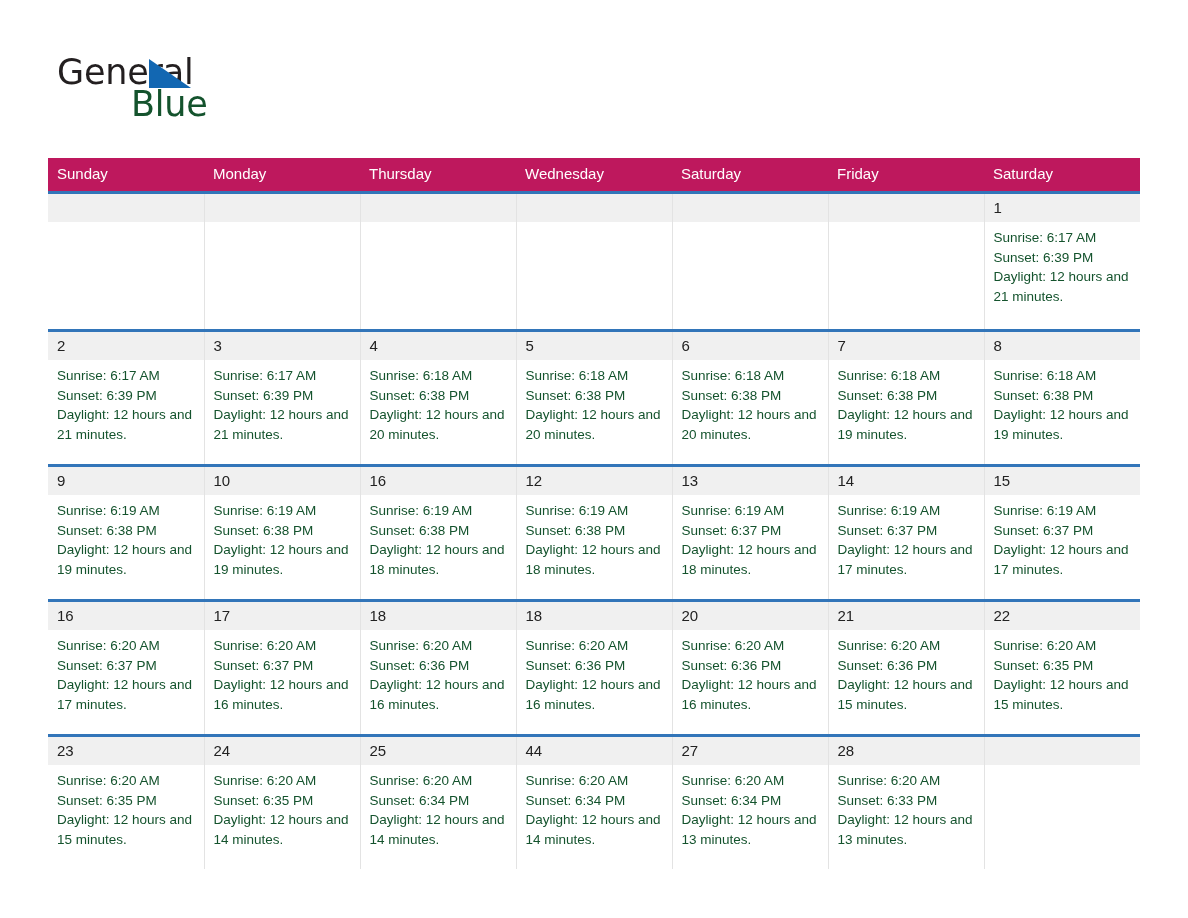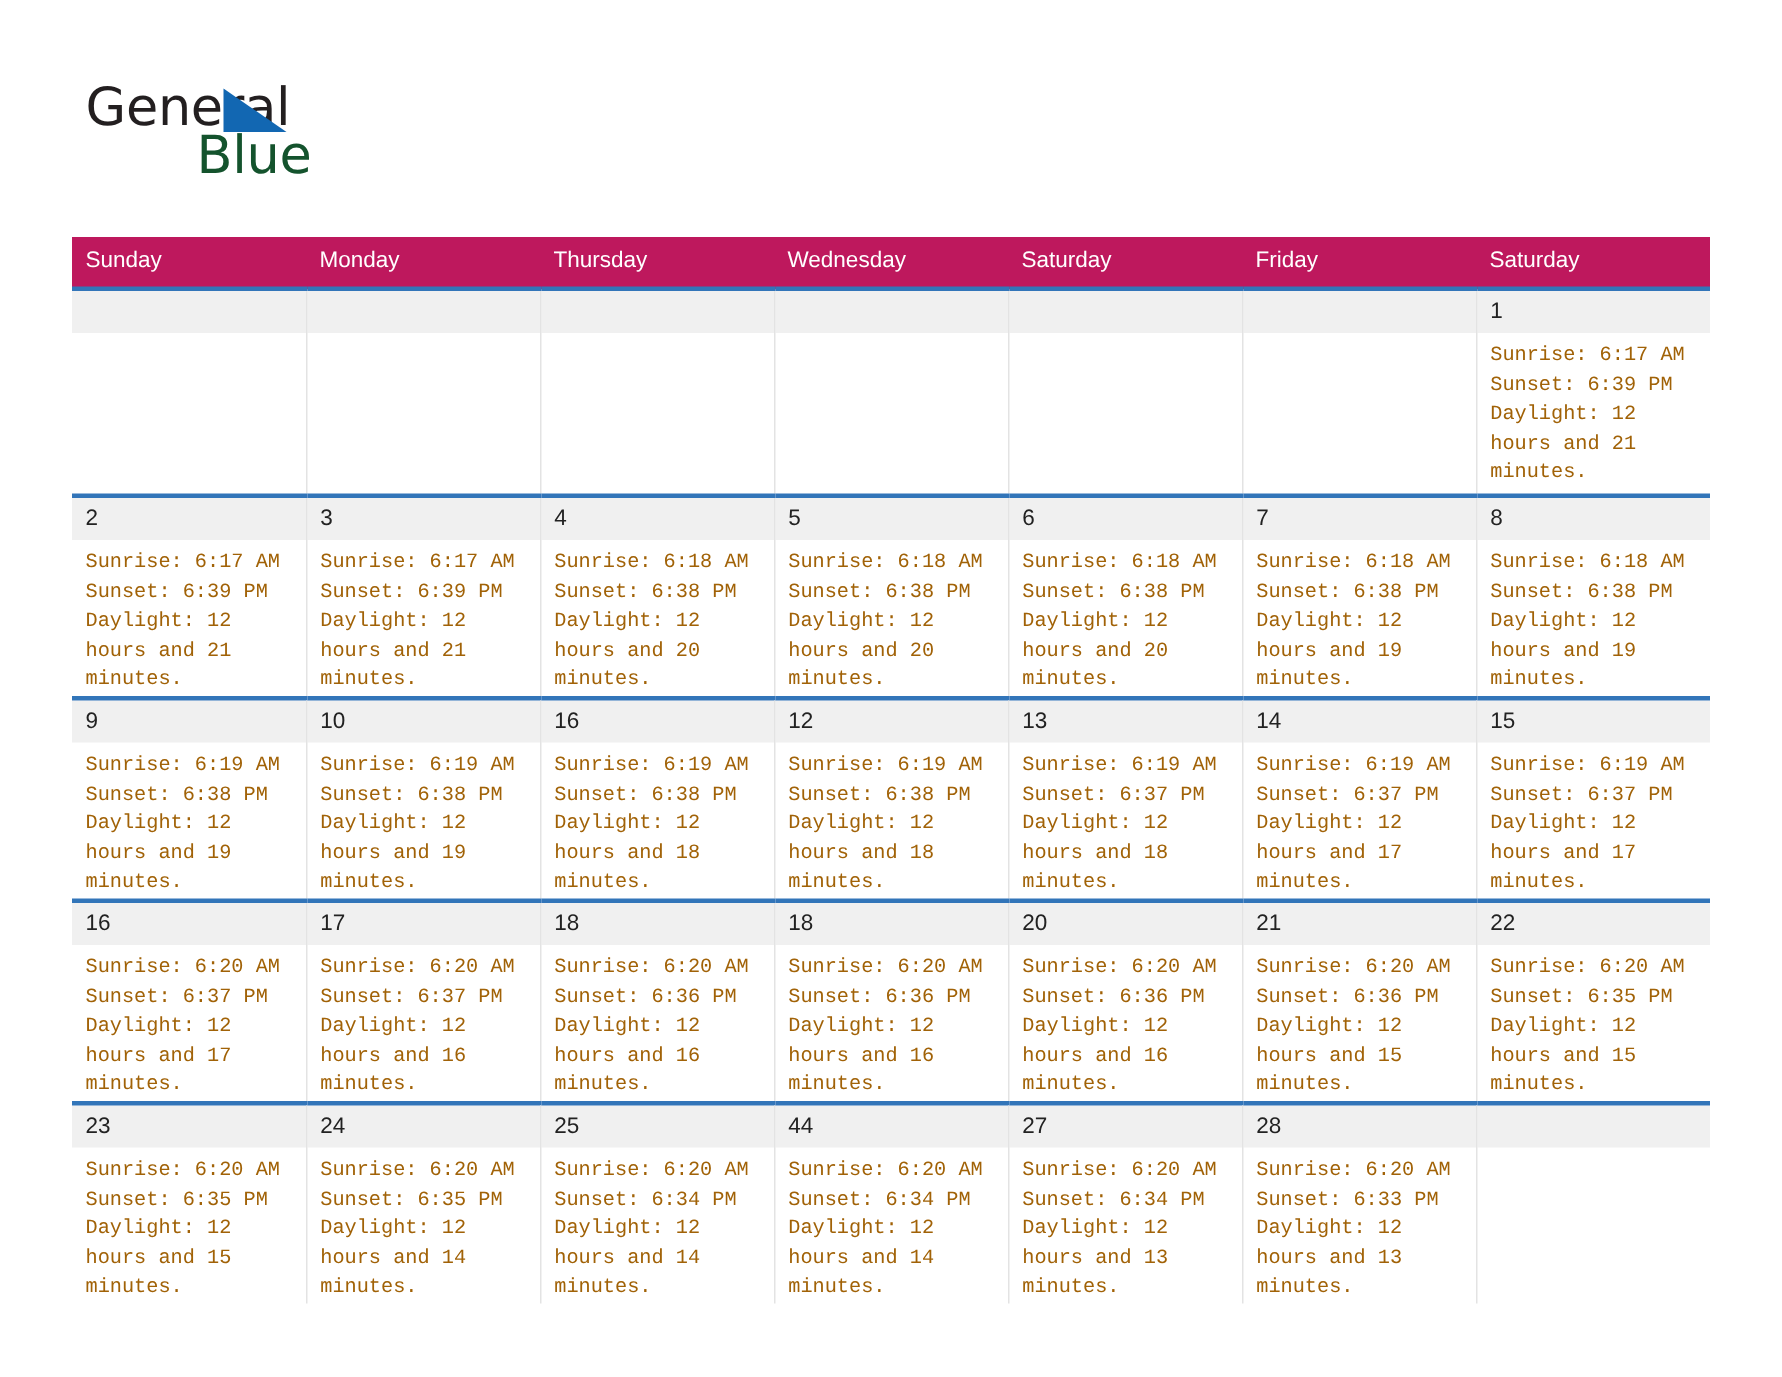--- a/index.html
+++ b/index.html
@@ -132,22 +132,21 @@
     font-size: 15px;
     line-height: 28px;
     color: #222222;
   }
   .daynum-bar.blank { color: transparent; }
 
   .day-info {
     padding: 6px 8px 0 9px;
     font-size: 13.5px;
     line-height: 19.6px;
-    color: #a16207;
-    font-family: Liberation Mono, monospace;
+    color: #14532d;
   }
   .day-info div { white-space: nowrap; }
   .day-info .daylight-line { white-space: normal; }
 
   td.empty-cell .day-info { visibility: hidden; }
 </style>
 </head>
 <body>
 
 <div class="page">

